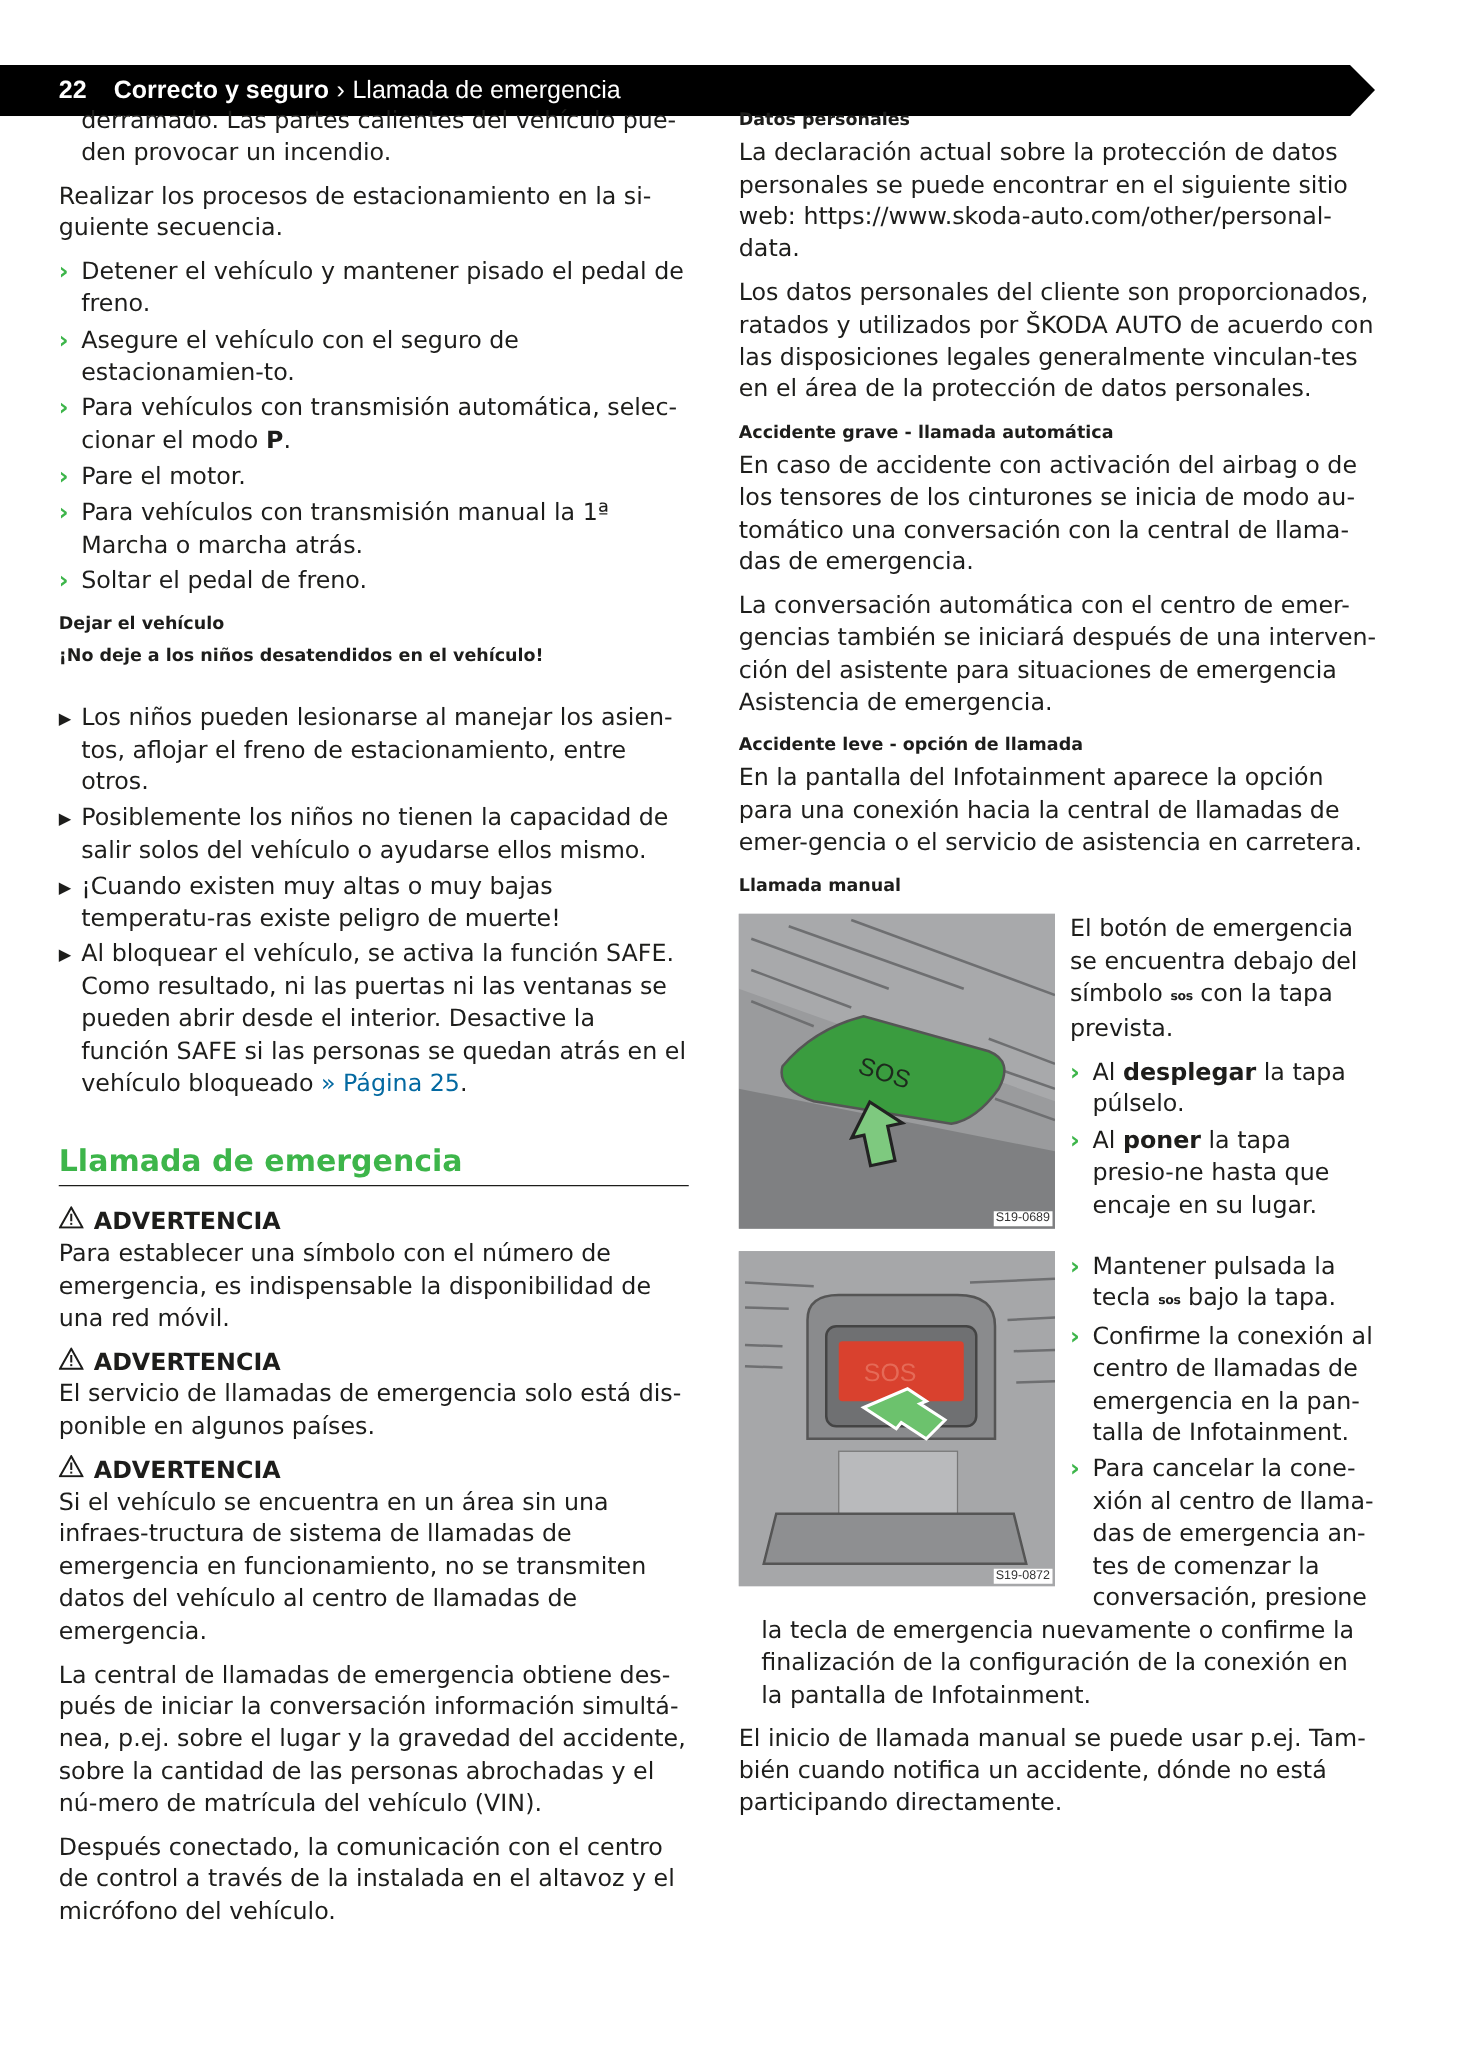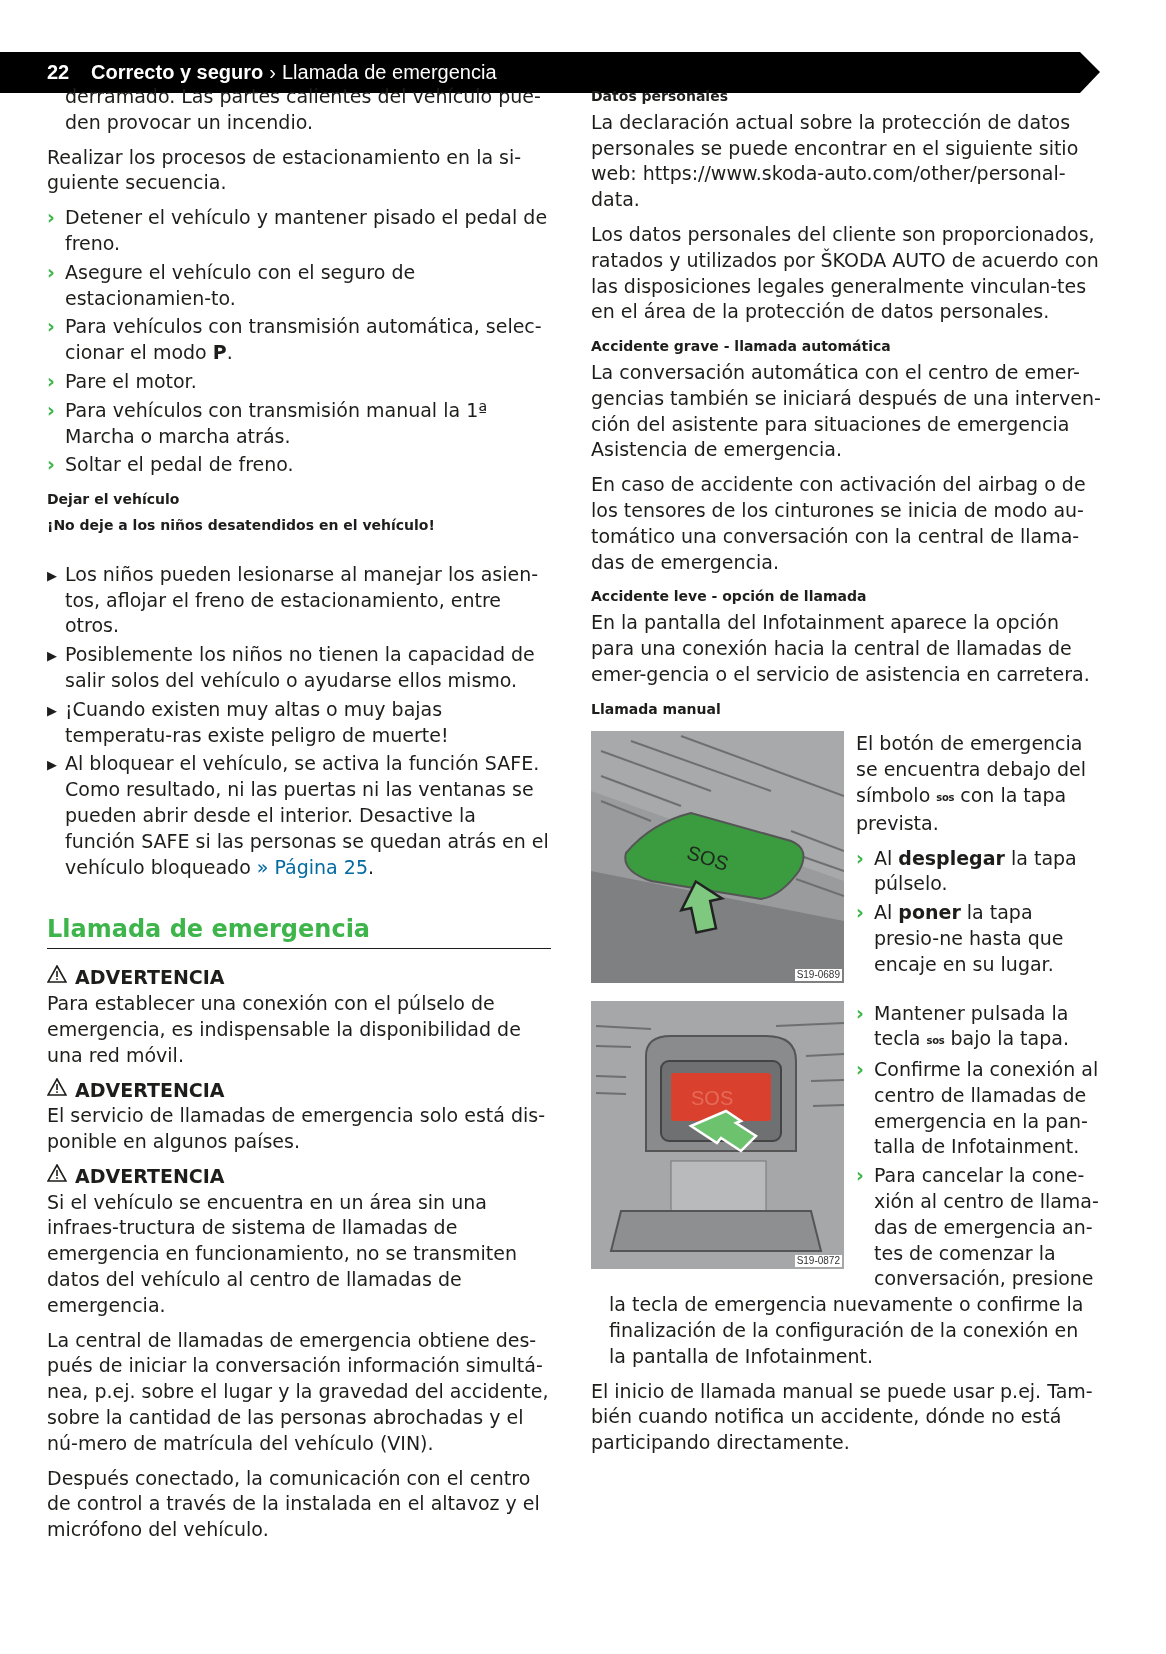--- a/index.html
+++ b/index.html
@@ -90,21 +90,21 @@
 
   <div>
     <div class="warn-title">
       <svg viewBox="0 0 20 18">
           <path d="M10 1 L19 17 L1 17 Z" fill="none" stroke="#1d1d1b" stroke-width="1.6"></path>
           <rect x="9.2" y="6" width="1.6" height="6" fill="#1d1d1b"></rect>
           <rect x="9.2" y="13.3" width="1.6" height="1.6" fill="#1d1d1b"></rect>
         </svg>
       <span>ADVERTENCIA</span>
     </div>
-    <p>Para establecer una conexión con el púlselo de emergencia, es indispensable la disponibilidad de una red móvil.</p>
+    <p>Para establecer una símbolo con el número de emergencia, es indispensable la disponibilidad de una red móvil.</p>
   </div>
   <div>
     <div class="warn-title">
       <svg viewBox="0 0 20 18">
           <path d="M10 1 L19 17 L1 17 Z" fill="none" stroke="#1d1d1b" stroke-width="1.6"></path>
           <rect x="9.2" y="6" width="1.6" height="6" fill="#1d1d1b"></rect>
           <rect x="9.2" y="13.3" width="1.6" height="1.6" fill="#1d1d1b"></rect>
         </svg>
       <span>ADVERTENCIA</span>
     </div>
@@ -125,22 +125,22 @@
   <p>La central de llamadas de emergencia obtiene des-pués de iniciar la conversación información simultá-nea, p.ej. sobre el lugar y la gravedad del accidente, sobre la cantidad de las personas abrochadas y el nú-mero de matrícula del vehículo (VIN).</p>
   <p>Después conectado, la comunicación con el centro de control a través de la instalada en el altavoz y el micrófono del vehículo.</p>
 </div>
 
 <div class="col right">
   <div class="bold-h">Datos personales</div>
   <p>La declaración actual sobre la protección de datos personales se puede encontrar en el siguiente sitio web: https://www.skoda-auto.com/other/personal-data.</p>
   <p>Los datos personales del cliente son proporcionados, ratados y utilizados por ŠKODA AUTO de acuerdo con las disposiciones legales generalmente vinculan-tes en el área de la protección de datos personales.</p>
 
   <div class="bold-h">Accidente grave - llamada automática</div>
+  <p>En caso de accidente con activación del airbag o de los tensores de los cinturones se inicia de modo au-tomático una conversación con la central de llama-das de emergencia.</p>
   <p>La conversación automática con el centro de emer-gencias también se iniciará después de una interven-ción del asistente para situaciones de emergencia Asistencia de emergencia.</p>
-  <p>En caso de accidente con activación del airbag o de los tensores de los cinturones se inicia de modo au-tomático una conversación con la central de llama-das de emergencia.</p>
 
   <div class="bold-h">Accidente leve - opción de llamada</div>
   <p>En la pantalla del Infotainment aparece la opción para una conexión hacia la central de llamadas de emer-gencia o el servicio de asistencia en carretera.</p>
 
   <div class="bold-h" style="margin-bottom:9px">Llamada manual</div>
 
   <div class="figrow" style="margin-bottom:14px">
     <div class="fig">
       <svg width="253" height="252" viewBox="0 0 253 252">
         <rect width="253" height="252" fill="#9a9b9d"></rect>

